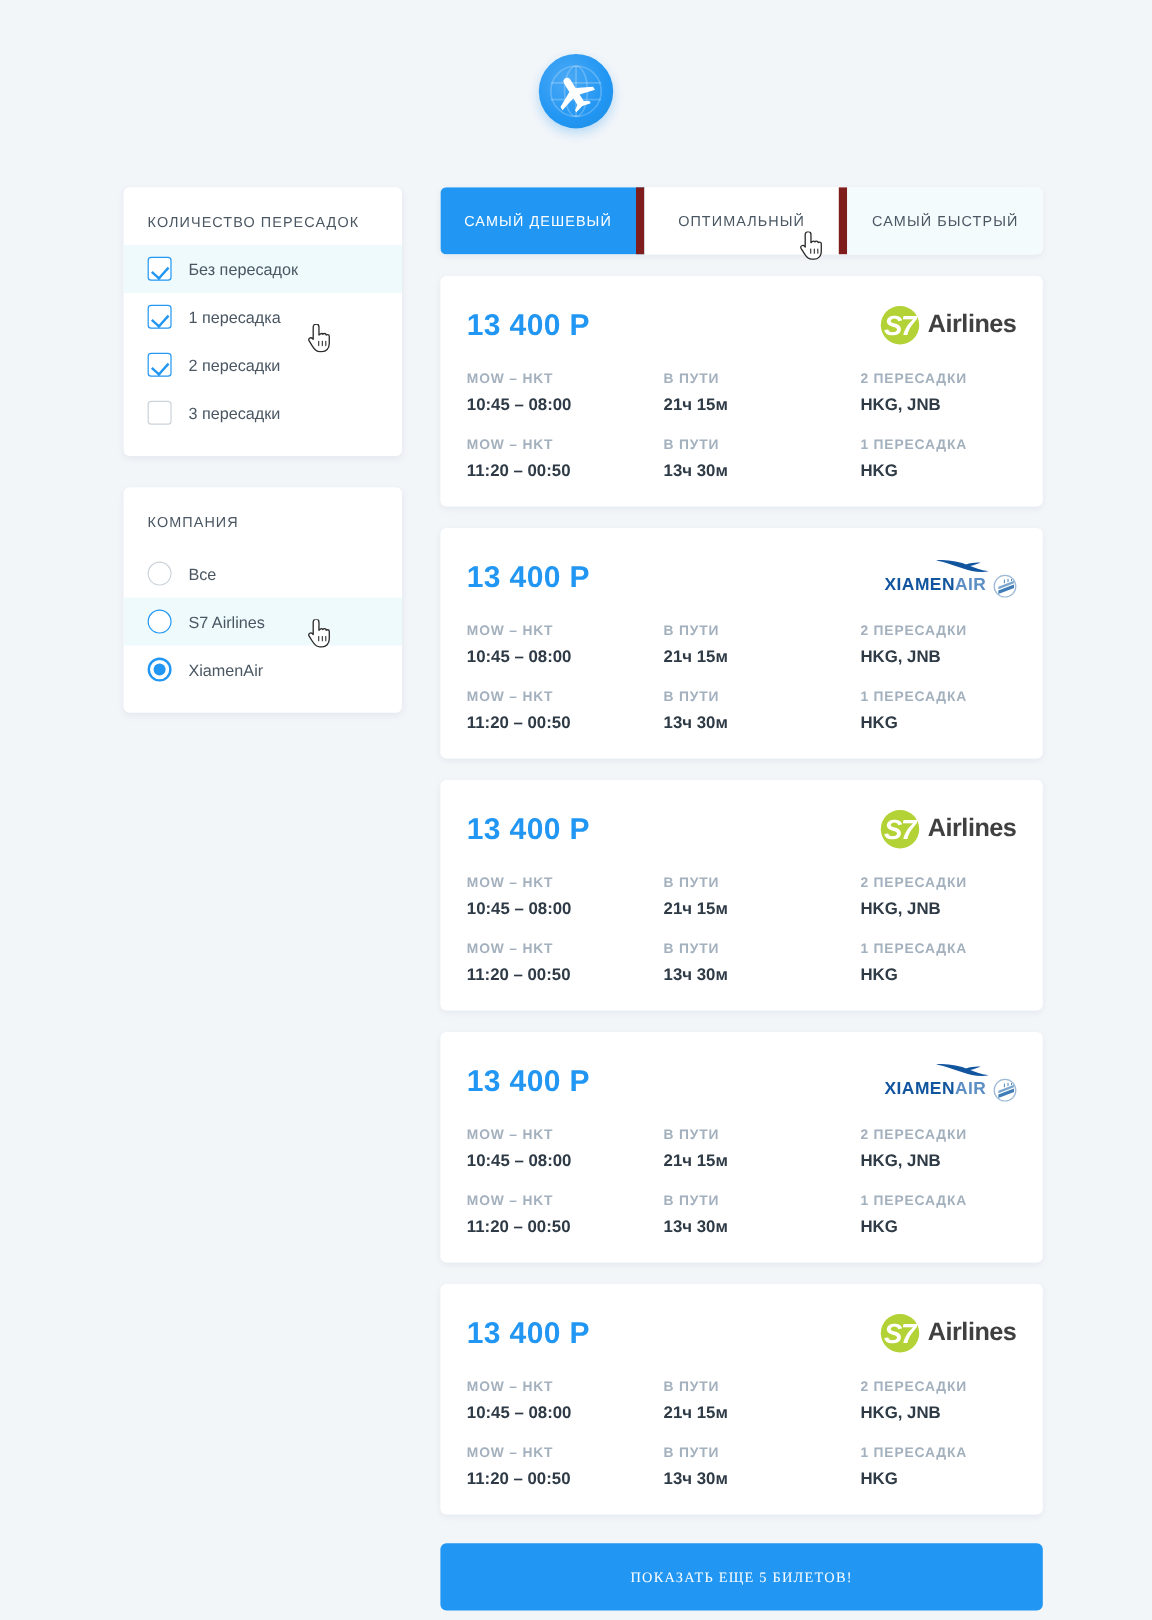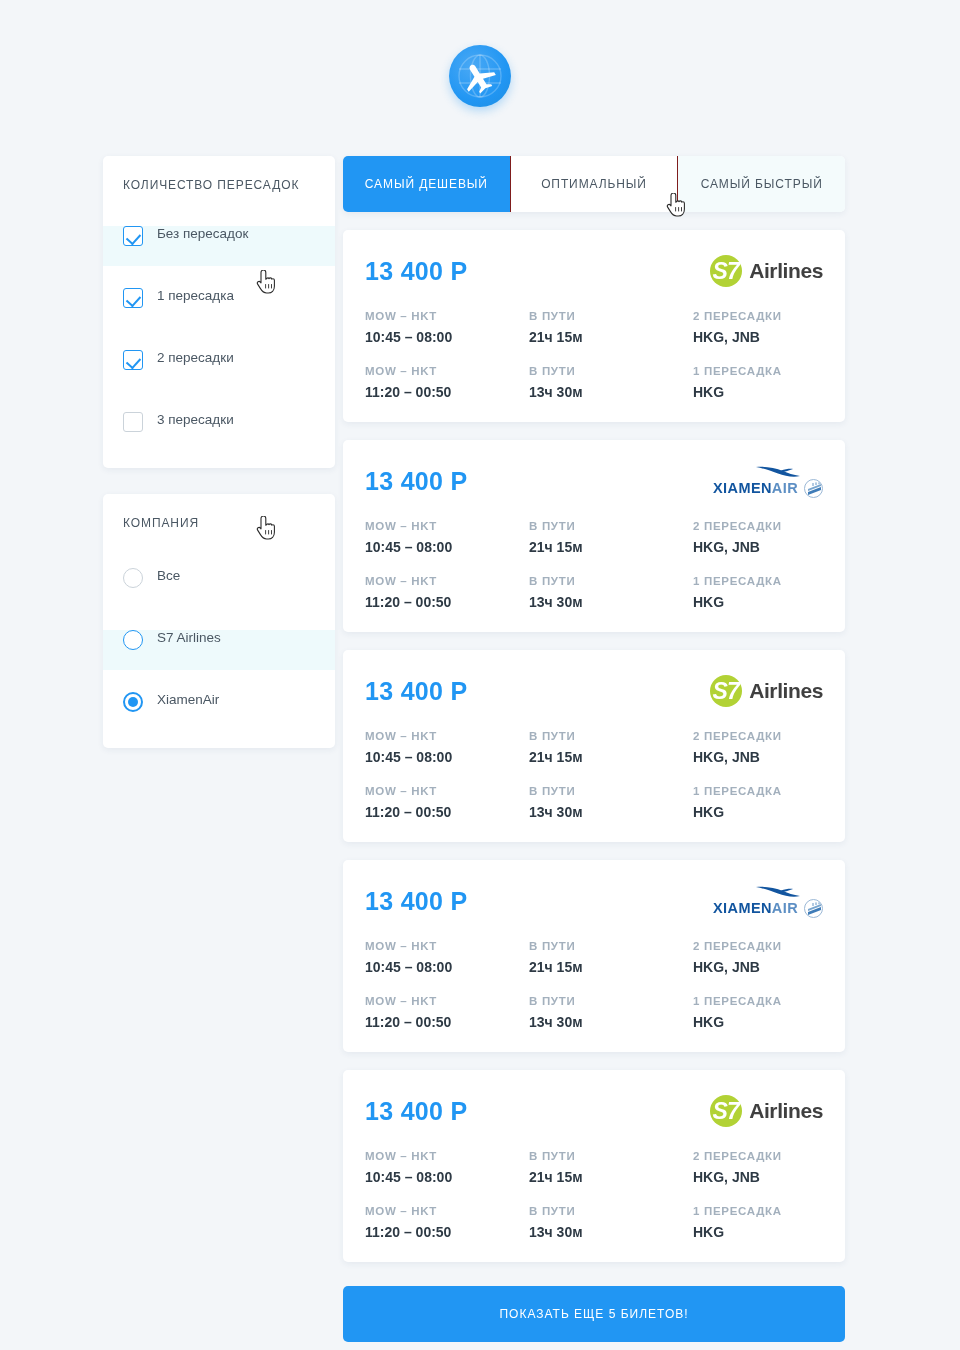--- a/index.html
+++ b/index.html
@@ -35,21 +35,21 @@
   }
   .logo-badge svg { position: absolute; top: 0; left: 0; }
 
   
   .page {
     position: absolute;
     top: 156px;
     left: 103px;
     width: 754px;
     display: flex;
-    gap: 8px;
+    gap: 32px;
     align-items: flex-start;
   }
   .sidebar { width: 232px; flex: 0 0 232px; }
   .results { width: 502px; flex: 0 0 502px; }
 
   
   .panel {
     background: #ffffff;
     border-radius: 5px;
     box-shadow: 0 2px 6px rgba(40,70,110,0.07);
@@ -62,25 +62,24 @@
     letter-spacing: 0.9px;
     color: #4a5763;
     text-transform: uppercase;
     padding: 22px 20px 16px 20px;
     font-weight: 400;
   }
   .panel-stops .panel-title { padding-bottom: 12px; }
 
   .opt-row {
     display: flex;
-    align-items: flex-start;
+    align-items: center;
     padding: 0 20px;
     height: 40px;
     cursor: pointer;
-    margin-top: 22px;
   }
   .opt-row.hl { background: #eefafc; }
   .opt-label {
     font-size: 13.5px;
     color: #4a5763;
     margin-left: 14px;
   }
 
   
   .cbox {
@@ -135,21 +134,21 @@
     flex: 1 1 0;
     display: flex;
     align-items: center;
     justify-content: center;
     font-size: 12px;
     letter-spacing: 0.9px;
     text-transform: uppercase;
     color: #4a5763;
     background: #ffffff;
     cursor: pointer;
-    border-right: 1px solid #7f1d1d;
+    border-right: 7px solid #7f1d1d;
   }
   .tab:last-child { border-right: none; }
   .tab.active { background: #2196f3; color: #ffffff; }
   .tab.hover  { background: #f4fbfc; }
 
   
   .card {
     background: #ffffff;
     border-radius: 5px;
     box-shadow: 0 2px 6px rgba(40,70,110,0.07);
@@ -242,21 +241,21 @@
     color: #fff;
     display: flex;
     align-items: center;
     justify-content: center;
     font-size: 12px;
     letter-spacing: 1px;
     text-transform: uppercase;
     cursor: pointer;
     border: none;
     width: 100%;
-    font-family: Liberation Sans, sans-serif;
+    font-family: Liberation Serif, serif;
   }
 
   
   .cursor { position: absolute; width: 20px; height: 24px; pointer-events: none; }
   #cursor-stops { left: 256px; top: 270px; }
   #cursor-company { left: 256px; top: 516px; }
   #cursor-tab { left: 666px; top: 193px; }
 </style>
 </head>
 <body>

